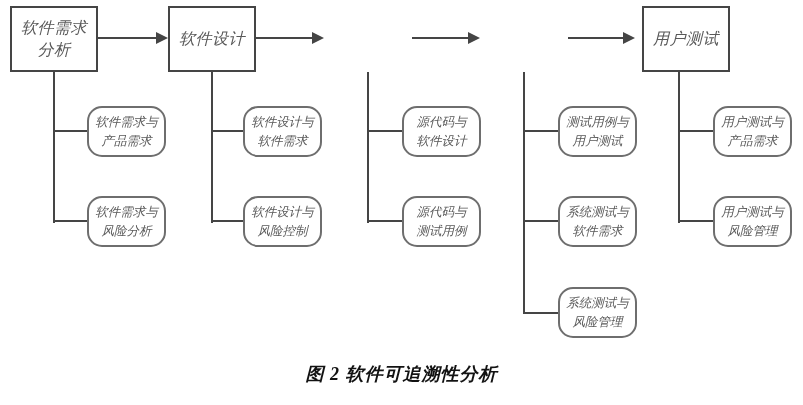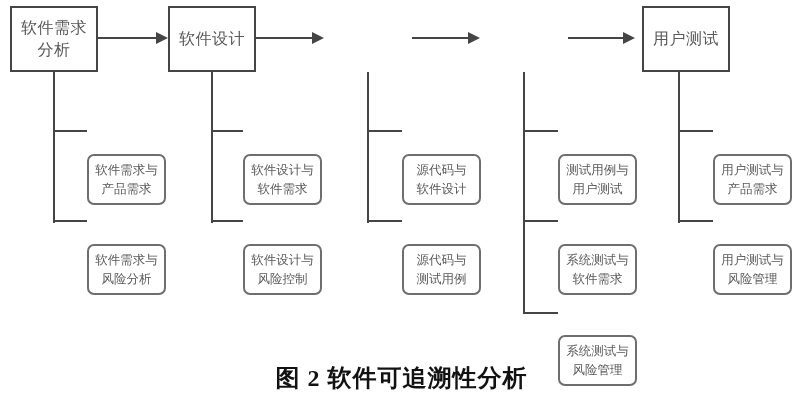--- a/index.html
+++ b/index.html
@@ -7,20 +7,21 @@
     padding: 0;
     background: #ffffff;
   }
   .canvas {
     position: relative;
     width: 803px;
     height: 405px;
     background: var(--background, #ffffff);
     font-family: "Liberation Sans", sans-serif;
     overflow: hidden;
+    font-style: italic;
   }
   .main-box {
     position: absolute;
     top: 6px;
     width: 88px;
     height: 66px;
     border: 2px solid var(--main-box-border, #454545);
     background: #ffffff;
     box-sizing: border-box;
     display: flex;
@@ -33,28 +34,27 @@
     line-height: 1.35;
     color: var(--box-text, #595959);
     white-space: pre-line;
     letter-spacing: 0.5px;
   }
   .sub-box {
     position: absolute;
     width: 79px;
     height: 51px;
     border: 2px solid var(--sub-box-border, #6e6e6e);
-    border-radius: 7px;
+    border-radius: 15px;
     background: #ffffff;
     box-sizing: border-box;
     display: flex;
     align-items: center;
     justify-content: center;
     text-align: center;
-    margin-top: 48px;
   }
   .sub-label {
     font-size: 12.5px;
     line-height: 1.5;
     color: var(--box-text, #595959);
     white-space: pre-line;
   }
   .hline {
     position: absolute;
     height: 2px;
@@ -74,21 +74,21 @@
     border-left: 12px solid var(--connector, #454545);
   }
   .caption {
     position: absolute;
     left: 0;
     right: 0;
     top: 362px;
     text-align: center;
     font-family: "Liberation Serif", serif;
     font-weight: bold;
-    font-size: 24px;
+    font-size: 18px;
     color: var(--caption-text, #121212);
     letter-spacing: 1px;
   }
 </style>
 </head>
 <body>
 
 <div class="canvas">
 
   <div class="main-box" style="left:10px">

